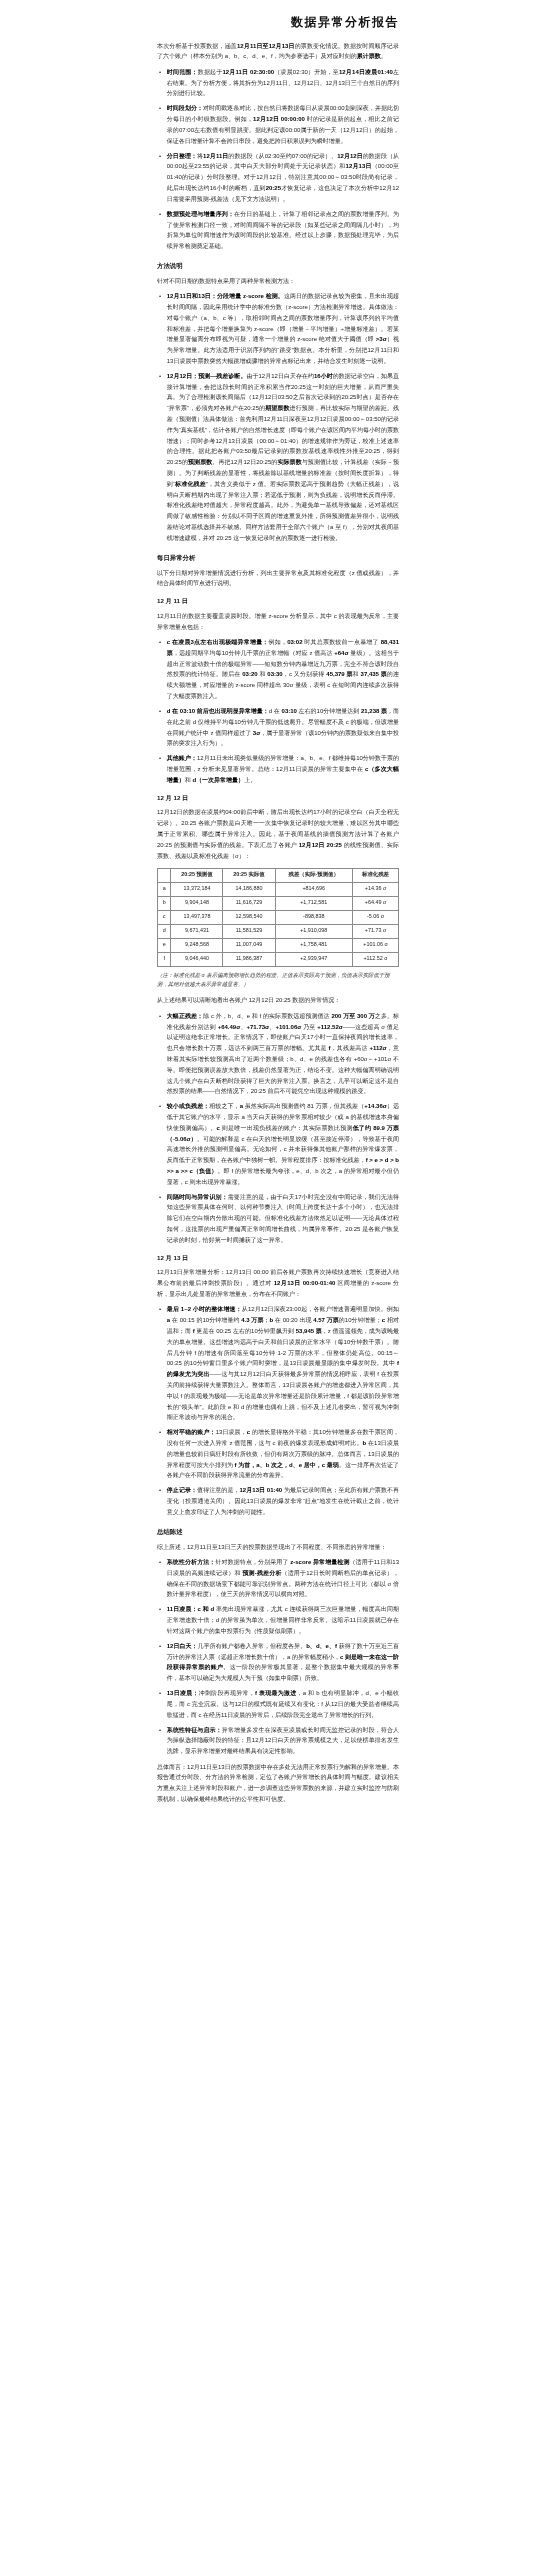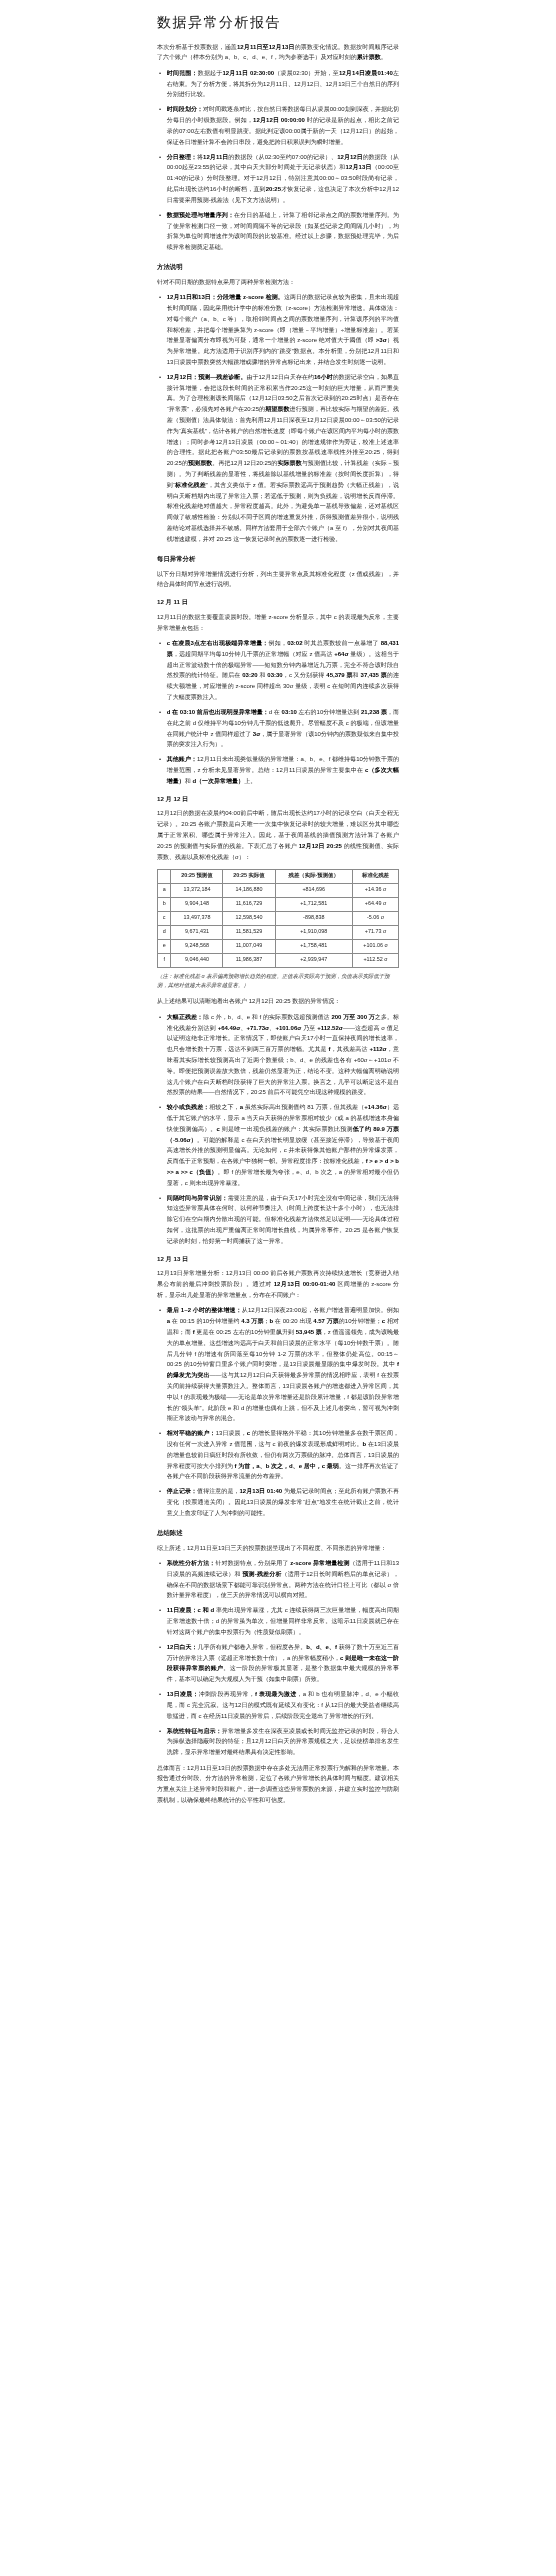--- a/index.html
+++ b/index.html
@@ -11,23 +11,23 @@
     font-family: "Liberation Sans", "DejaVu Sans", sans-serif;
     color: #1f1f1f;
   }
   .page {
     width: 242px;
     margin: 0 auto;
     padding-top: 14.4px;
     padding-bottom: 20.6px;
   }
   .title {
-    font-size: 14px;
-    font-weight: normal;
-    text-align: left;
+    font-size: 12px;
+    font-weight: bold;
+    text-align: right;
     letter-spacing: 1.5px;
     margin: 0 0 9.3px 0;
     color: #111;
   }
   .para {
     font-size: 6px;
     line-height: 1.8;
     text-align: justify;
     margin: 4.6px 0;
   }

